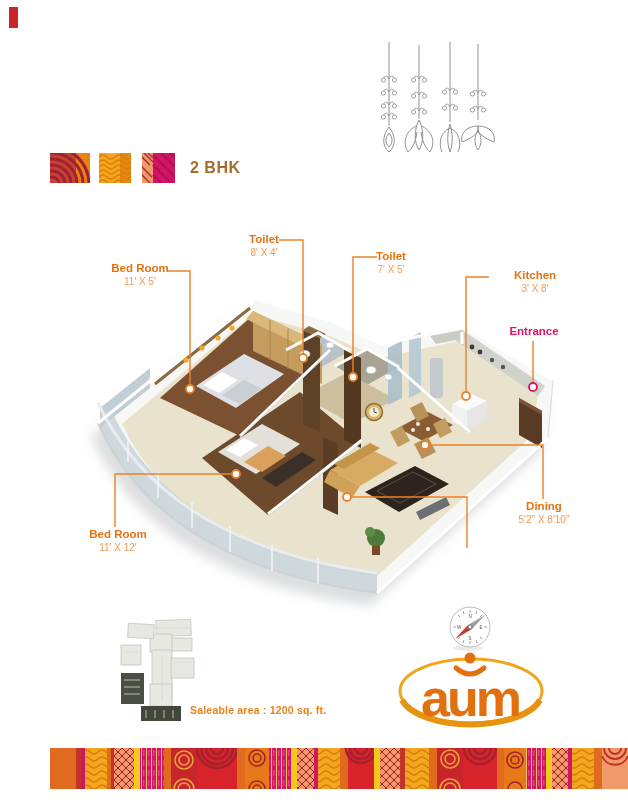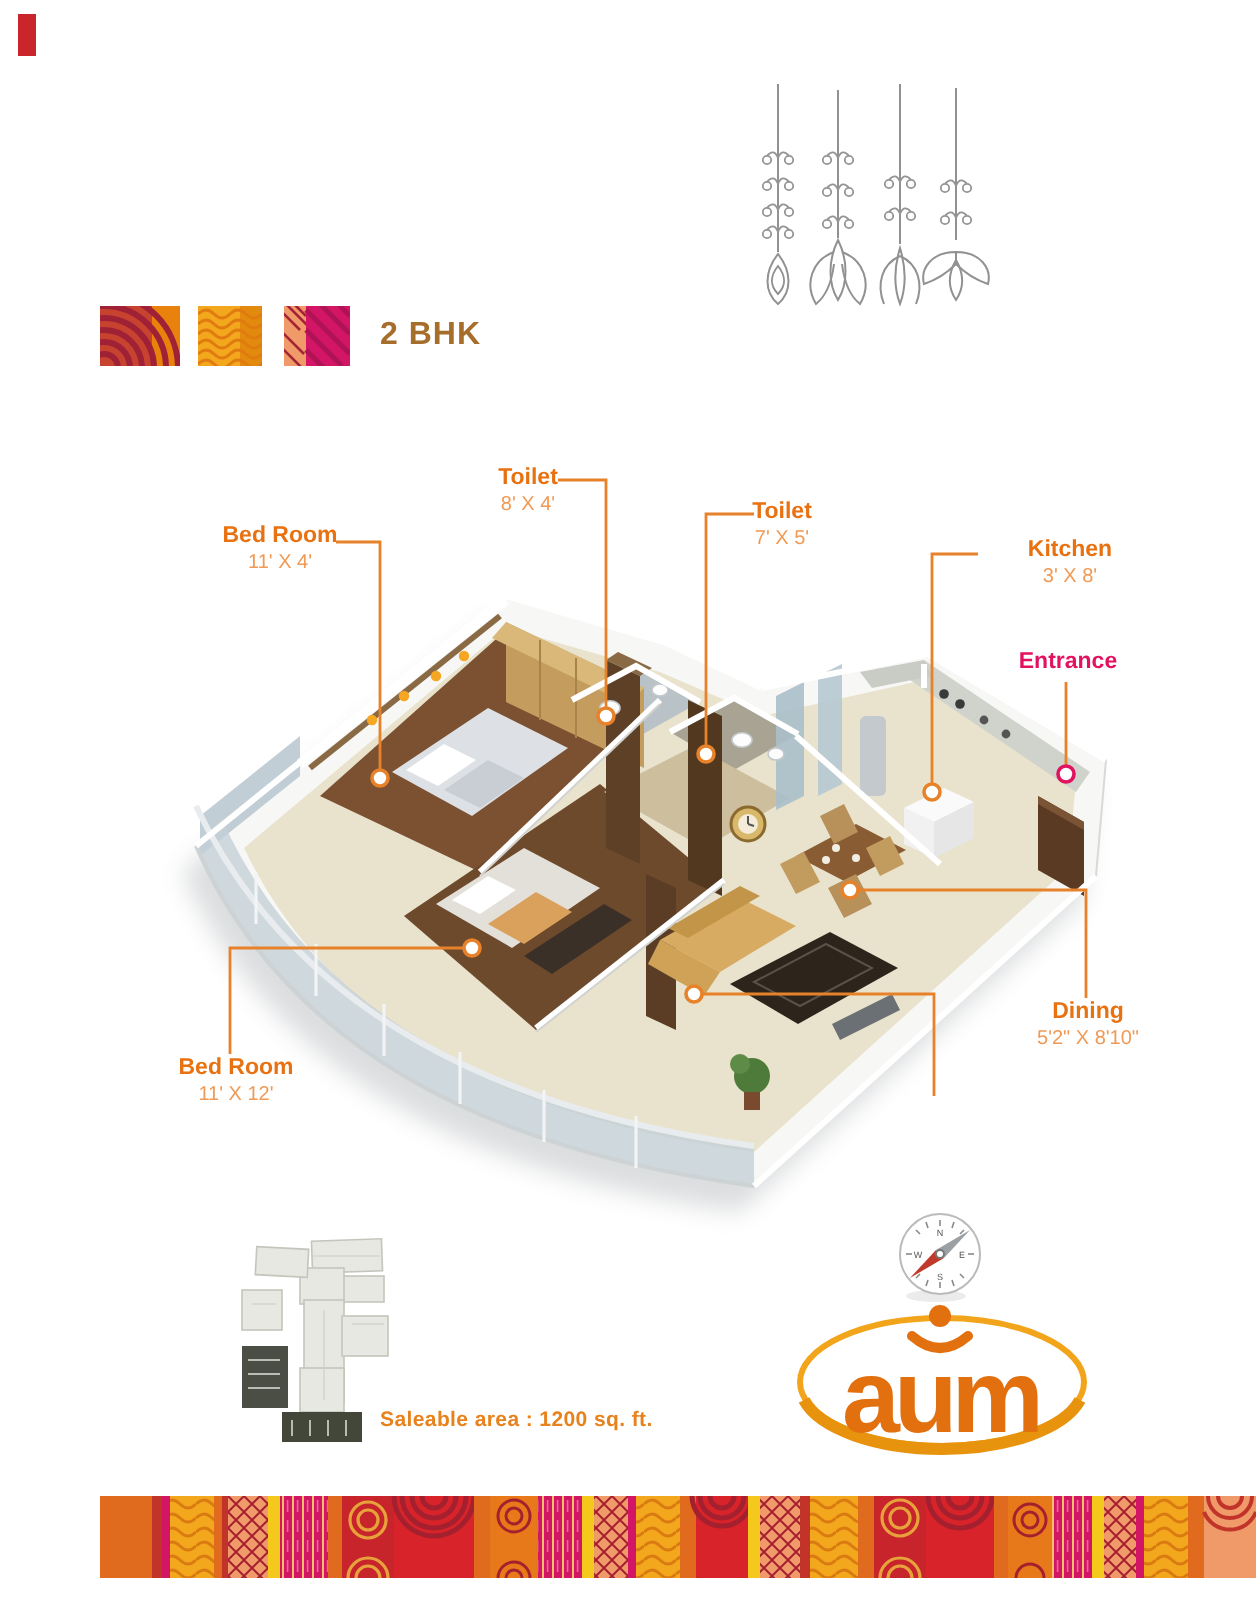--- a/index.html
+++ b/index.html
@@ -459,21 +459,21 @@
       <g fill="none" stroke="#c2332a" stroke-width="2">
         <path d="M559,0 A6,6 0 0,0 571,0"></path>
           <path d="M554,0 A11,11 0 0,0 576,0"></path>
         <path d="M552,8 A14,14 0 0,0 578,8"></path>
       </g>
     </g>
   </svg>
 
   <div class="plan-label lbl-bedroom1">
     <div class="nm">Bed Room</div>
-    <div class="dm">11' X 4'</div>
+    <div class="dm">11' X 5'</div>
   </div>
   <div class="plan-label lbl-toilet1">
     <div class="nm">Toilet</div>
     <div class="dm">8' X 4'</div>
   </div>
   <div class="plan-label lbl-toilet2">
     <div class="nm">Toilet</div>
     <div class="dm">7' X 5'</div>
   </div>
   <div class="plan-label lbl-kitchen">

